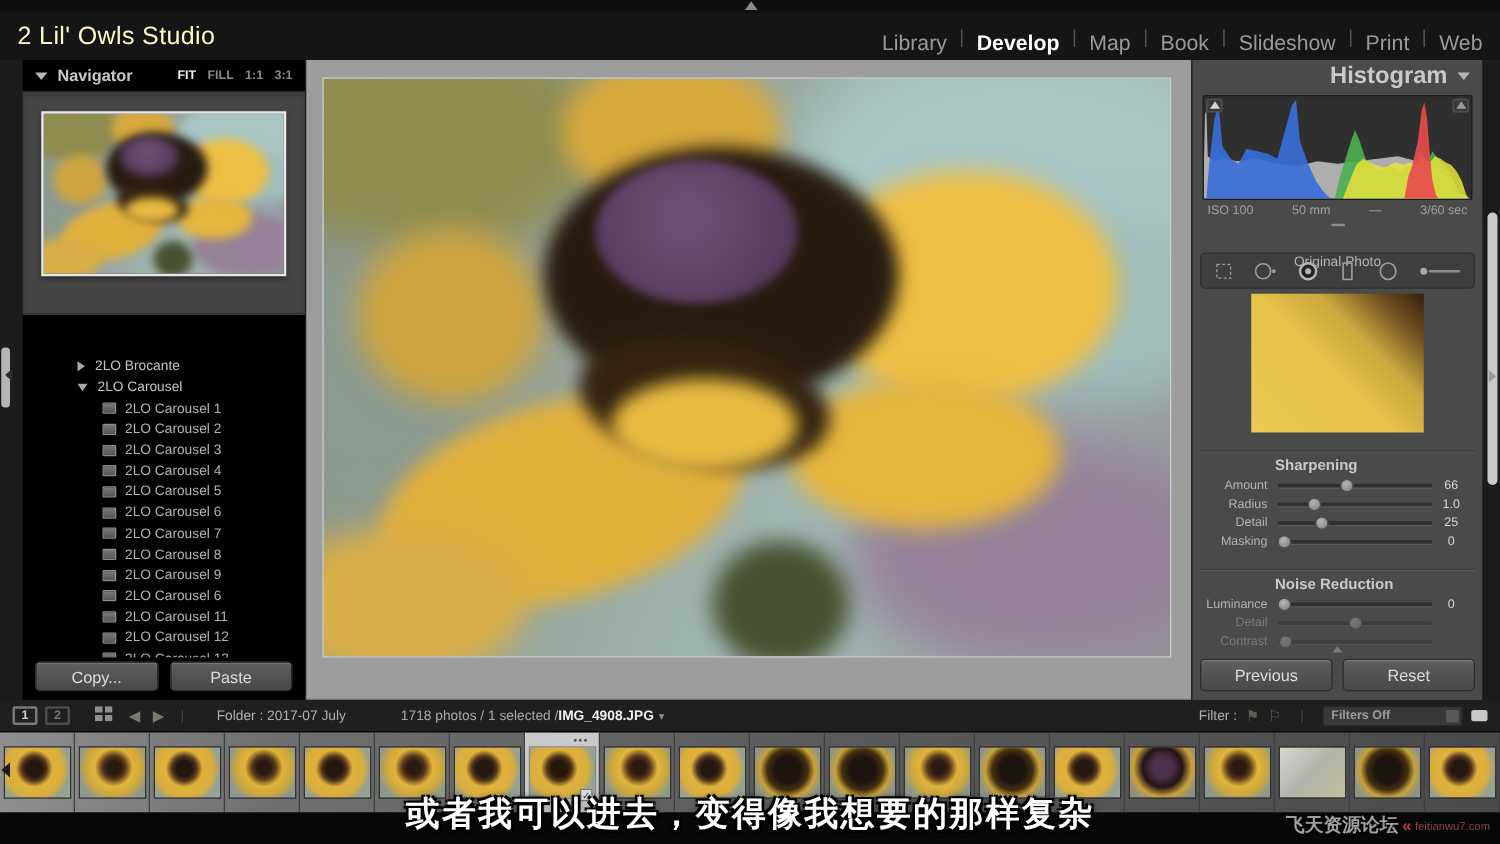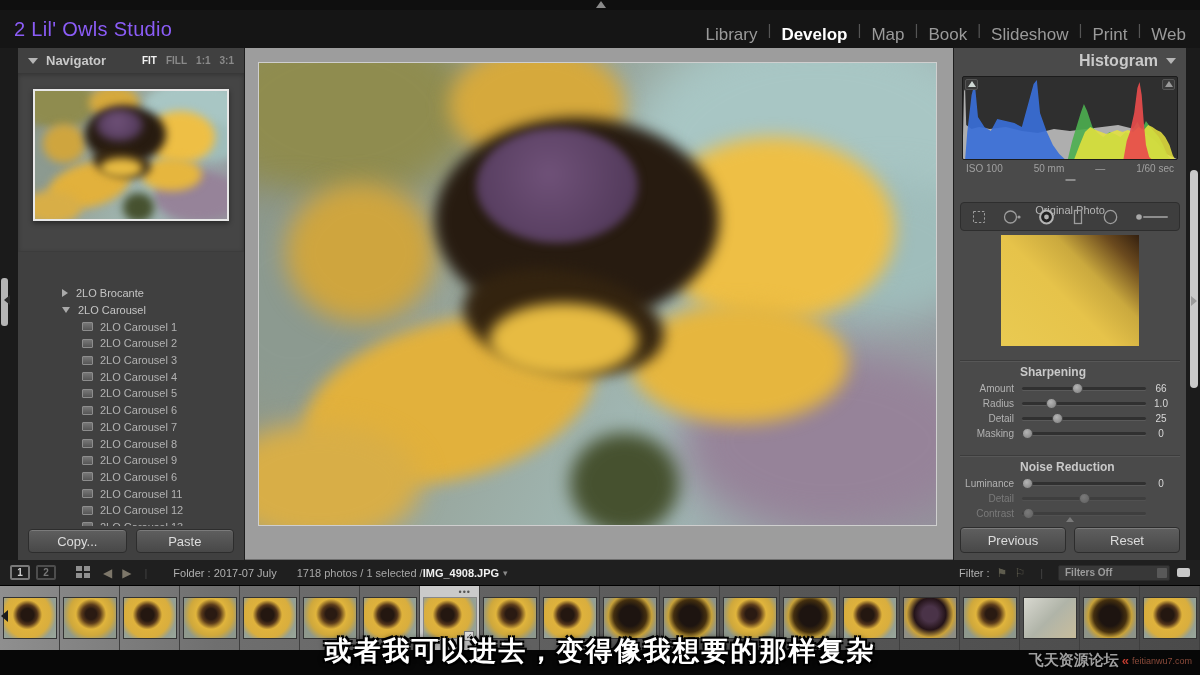--- a/index.html
+++ b/index.html
@@ -6,39 +6,39 @@
   html,body { width:1200px; height:675px; background:#000; overflow:hidden;
     font-family:"Liberation Sans", sans-serif; }
   .stage { position:relative; width:1200px; height:675px; background:#0d0d0d; }
 
   
   .top-mini { position:absolute; left:0; top:0; width:1200px; height:10px; background:#0f0f0f; }
   .top-mini .tri-up { position:absolute; left:596px; top:1px; width:0; height:0;
     border-left:5px solid transparent; border-right:5px solid transparent; border-bottom:7px solid #8a8a8a; }
   .titlebar { position:absolute; left:0; top:10px; width:1200px; height:38px; background:#151515;
     display:flex; align-items:center; justify-content:space-between; padding:0 14px; }
-  .app-title { color:#8b5cf6; font-size:20px; letter-spacing:.3px; }
+  .app-title { color:#fef9c3; font-size:20px; letter-spacing:.3px; }
   .modules { display:flex; align-items:center; gap:10px; font-size:17px; color:#9a9a9a; }
   .module { cursor:default;margin-top:11px; }
   .module.active { color:#fff; font-weight:bold; }
   .mod-sep { color:#555; font-size:15px; }
 
   
   .main-row { position:absolute; left:0; top:48px; width:1200px; height:512px; display:flex; background:#232323; }
   .edge-strip { width:18px; background:#1b1b1b; position:relative; }
   .edge-strip.right { width:14px; }
   .edge-handle { position:absolute; left:1px; top:230px; width:7px; height:48px; background:#b5b5b5; border-radius:3px; }
   .edge-arrow { position:absolute; left:4px; top:247px; width:0; height:0;
     border-top:5px solid transparent; border-bottom:5px solid transparent; border-right:6px solid #2c2c2c; }
   .r-scrollbar { position:absolute; right:2px; top:122px; width:8px; height:218px; background:#c9c9c9; border-radius:4px; }
   .r-arrow { position:absolute; right:3px; top:248px; width:0; height:0;
     border-top:5px solid transparent; border-bottom:5px solid transparent; border-left:6px solid #9a9a9a; }
 
   
-  .left-panel { width:227px; background:#404040; border-right:1px solid #1e1e1e; display:flex; flex-direction:column; }
+  .left-panel { width:227px; background:#000000; border-right:1px solid #1e1e1e; display:flex; flex-direction:column; }
   .panel-header { height:25px; display:flex; align-items:center; padding:0 10px; color:#c9c9c9; font-size:13px; font-weight:bold; }
   .tri-down { width:0; height:0; border-left:5px solid transparent; border-right:5px solid transparent; border-top:6px solid #b5b5b5; margin-right:8px; }
   .zoom-modes { margin-left:auto; display:flex; gap:9px; font-size:10px; font-weight:bold; color:#8a8a8a; align-items:center; }
   .zoom-mode.active { color:#f2f2f2; }
   .nav-preview-wrap { height:178px; background:#454545; box-shadow:inset 0 2px 5px rgba(0,0,0,.25); display:flex; justify-content:center; padding-top:16px; }
   .nav-preview { width:196px; height:132px; border:2px solid #e8e8e8; box-shadow:0 2px 5px rgba(0,0,0,.45); position:relative; overflow:hidden; }
   .left-spacer { height:34px; border-top:1px solid #3c3c3c; }
   .folder-tree { flex:1; overflow:hidden; padding-left:44px; }
   .tree-row { height:16.7px; display:flex; align-items:center; color:#c4c4c4; font-size:11px; cursor:default; }
   .tree-row .tri { width:0; height:0; margin-right:8px; }
@@ -71,21 +71,21 @@
   .fb11 { left:-6%; top:78%; width:30%; height:26%; background:#d8ae47; filter:blur(12px); }
   .fb12 { left:26%; top:12%; width:42%; height:44%; background:#271b10; filter:blur(7px); }
   .fb13 { left:30%; top:45%; width:30%; height:22%; background:#33230f; filter:blur(7px); transform:rotate(10deg); }
   .fb14 { left:32%; top:14%; width:24%; height:25%; background:radial-gradient(circle at 45% 40%, #6f5178, #4a3352); filter:blur(4px); }
   .fb15 { left:46%; top:80%; width:16%; height:22%; background:#46512f; filter:blur(9px); }
   .fb16 { left:34%; top:52%; width:22%; height:16%; background:#e7bb42; filter:blur(7px); }
   .flower-art.small .fb { filter:blur(4px); }
 
   
   .right-panel { width:233px; background:#4a4a4a; border-left:1px solid #1e1e1e; position:relative; padding:0 6px; }
-  .hist-header { height:25px; display:flex; align-items:center; justify-content:flex-end; gap:8px; color:#c9c9c9; font-size:16px; font-weight:bold; padding-right:4px; }
+  .hist-header { height:25px; display:flex; align-items:center; justify-content:flex-end; gap:8px; color:#c9c9c9; font-size:19px; font-weight:bold; padding-right:4px; }
   .hist-box { margin:3px 2px 0 2px; height:84px; background:#2f2f2f; border:1px solid #1c1c1c; border-radius:2px; position:relative; overflow:hidden; }
   .clip-tri { position:absolute; top:2px; width:13px; height:11px; background:#3a3a3a; border:1px solid #555; border-radius:2px;
     display:flex; align-items:flex-end; justify-content:center; }
   .clip-tri span { width:0; height:0; border-left:4px solid transparent; border-right:4px solid transparent; border-bottom:6px solid #cfd8d4; margin-bottom:2px; }
   .clip-tri.left { left:2px; } .clip-tri.right { right:2px; }
   .clip-tri.right span { border-bottom-color:#9a9a9a; }
   .hist-info { display:flex; justify-content:space-between; padding:3px 6px 0 6px; color:#a0a0a0; font-size:10px; }
   .orig-row { display:flex; align-items:center; gap:23px; color:#b5b5b5; font-size:11px; padding:5px 4px 0 4px; height:20px;flex-direction:column; }
   .checkbox { width:11px; height:11px; border:1px solid #8b8b8b; border-radius:1px; background:#404040; }
   .tool-strip { margin-top:8px; height:29px; background:#3e3e3e; border:1px solid #2e2e2e; border-radius:4px;
@@ -111,21 +111,21 @@
   
   .fs-bar { position:absolute; left:0; top:560px; width:1200px; height:26px; background:#1f1f1f;
     display:flex; align-items:center; padding:0 10px; color:#b0b0b0; font-size:11px; border-bottom:1px solid #000; }
   .mon-btn { width:20px; height:15px; border:2px solid #7a7a7a; border-radius:2px; color:#cfcfcf; font-size:10px; font-weight:bold;
     display:flex; align-items:center; justify-content:center; margin-right:6px; cursor:pointer; }
   .mon-btn.dim { border-color:#4d4d4d; color:#777; }
   .fs-sep { color:#444; margin:0 8px; }
   .grid-icon { margin:0 8px 0 14px; cursor:pointer; }
   .fs-arrow { font-size:12px; color:#7d776a; margin:0 5px; cursor:pointer; }
   .fs-folder { margin-left:18px; }
-  .fs-sel { margin-left:20px; color:#a8a8a8; }
+  .fs-sel { margin-left:44px; color:#a8a8a8; }
   .fs-file { color:#f0f0f0; font-weight:bold; }
   .fs-caret { color:#8a8a8a; font-size:9px; margin-left:4px; }
   .fs-right { margin-left:auto; display:flex; align-items:center; gap:7px; }
   .flag { color:#5e5c4e; font-size:12px; cursor:pointer; }
   .filters-dd { width:112px; height:16px; background:#383838; border:1px solid #2a2a2a; border-radius:2px;
     color:#9c9c9c; font-size:10px; font-weight:bold; display:flex; align-items:center; padding:0 6px; cursor:pointer; position:relative; }
   .filters-dd .dd-box { position:absolute; right:2px; top:2px; width:10px; height:10px; background:#585858; border-radius:1px; }
   .fs-switch { width:13px; height:9px; background:#c9c9c9; border-radius:2px; cursor:pointer; }
 
   
@@ -337,21 +337,21 @@
             <span></span>
           </div>
         <div class="clip-tri right">
             <span></span>
           </div>
       </div>
       <div class="hist-info">
         <span>ISO 100</span>
         <span>50 mm</span>
         <span>—</span>
-        <span>1/60 sec</span>
+        <span>3/60 sec</span>
       </div>
       <div class="orig-row">
         <span class="checkbox"></span>
         <span>Original Photo</span>
       </div>
       <div class="tool-strip" id="tool-strip">
           <div class="tool">
             <svg width="16" height="16" viewBox="0 0 16 16">
               <rect x="2.5" y="2.5" width="11" height="11" fill="none" stroke="#9d9d9d" stroke-dasharray="2.4,1.8"></rect>
             </svg>

